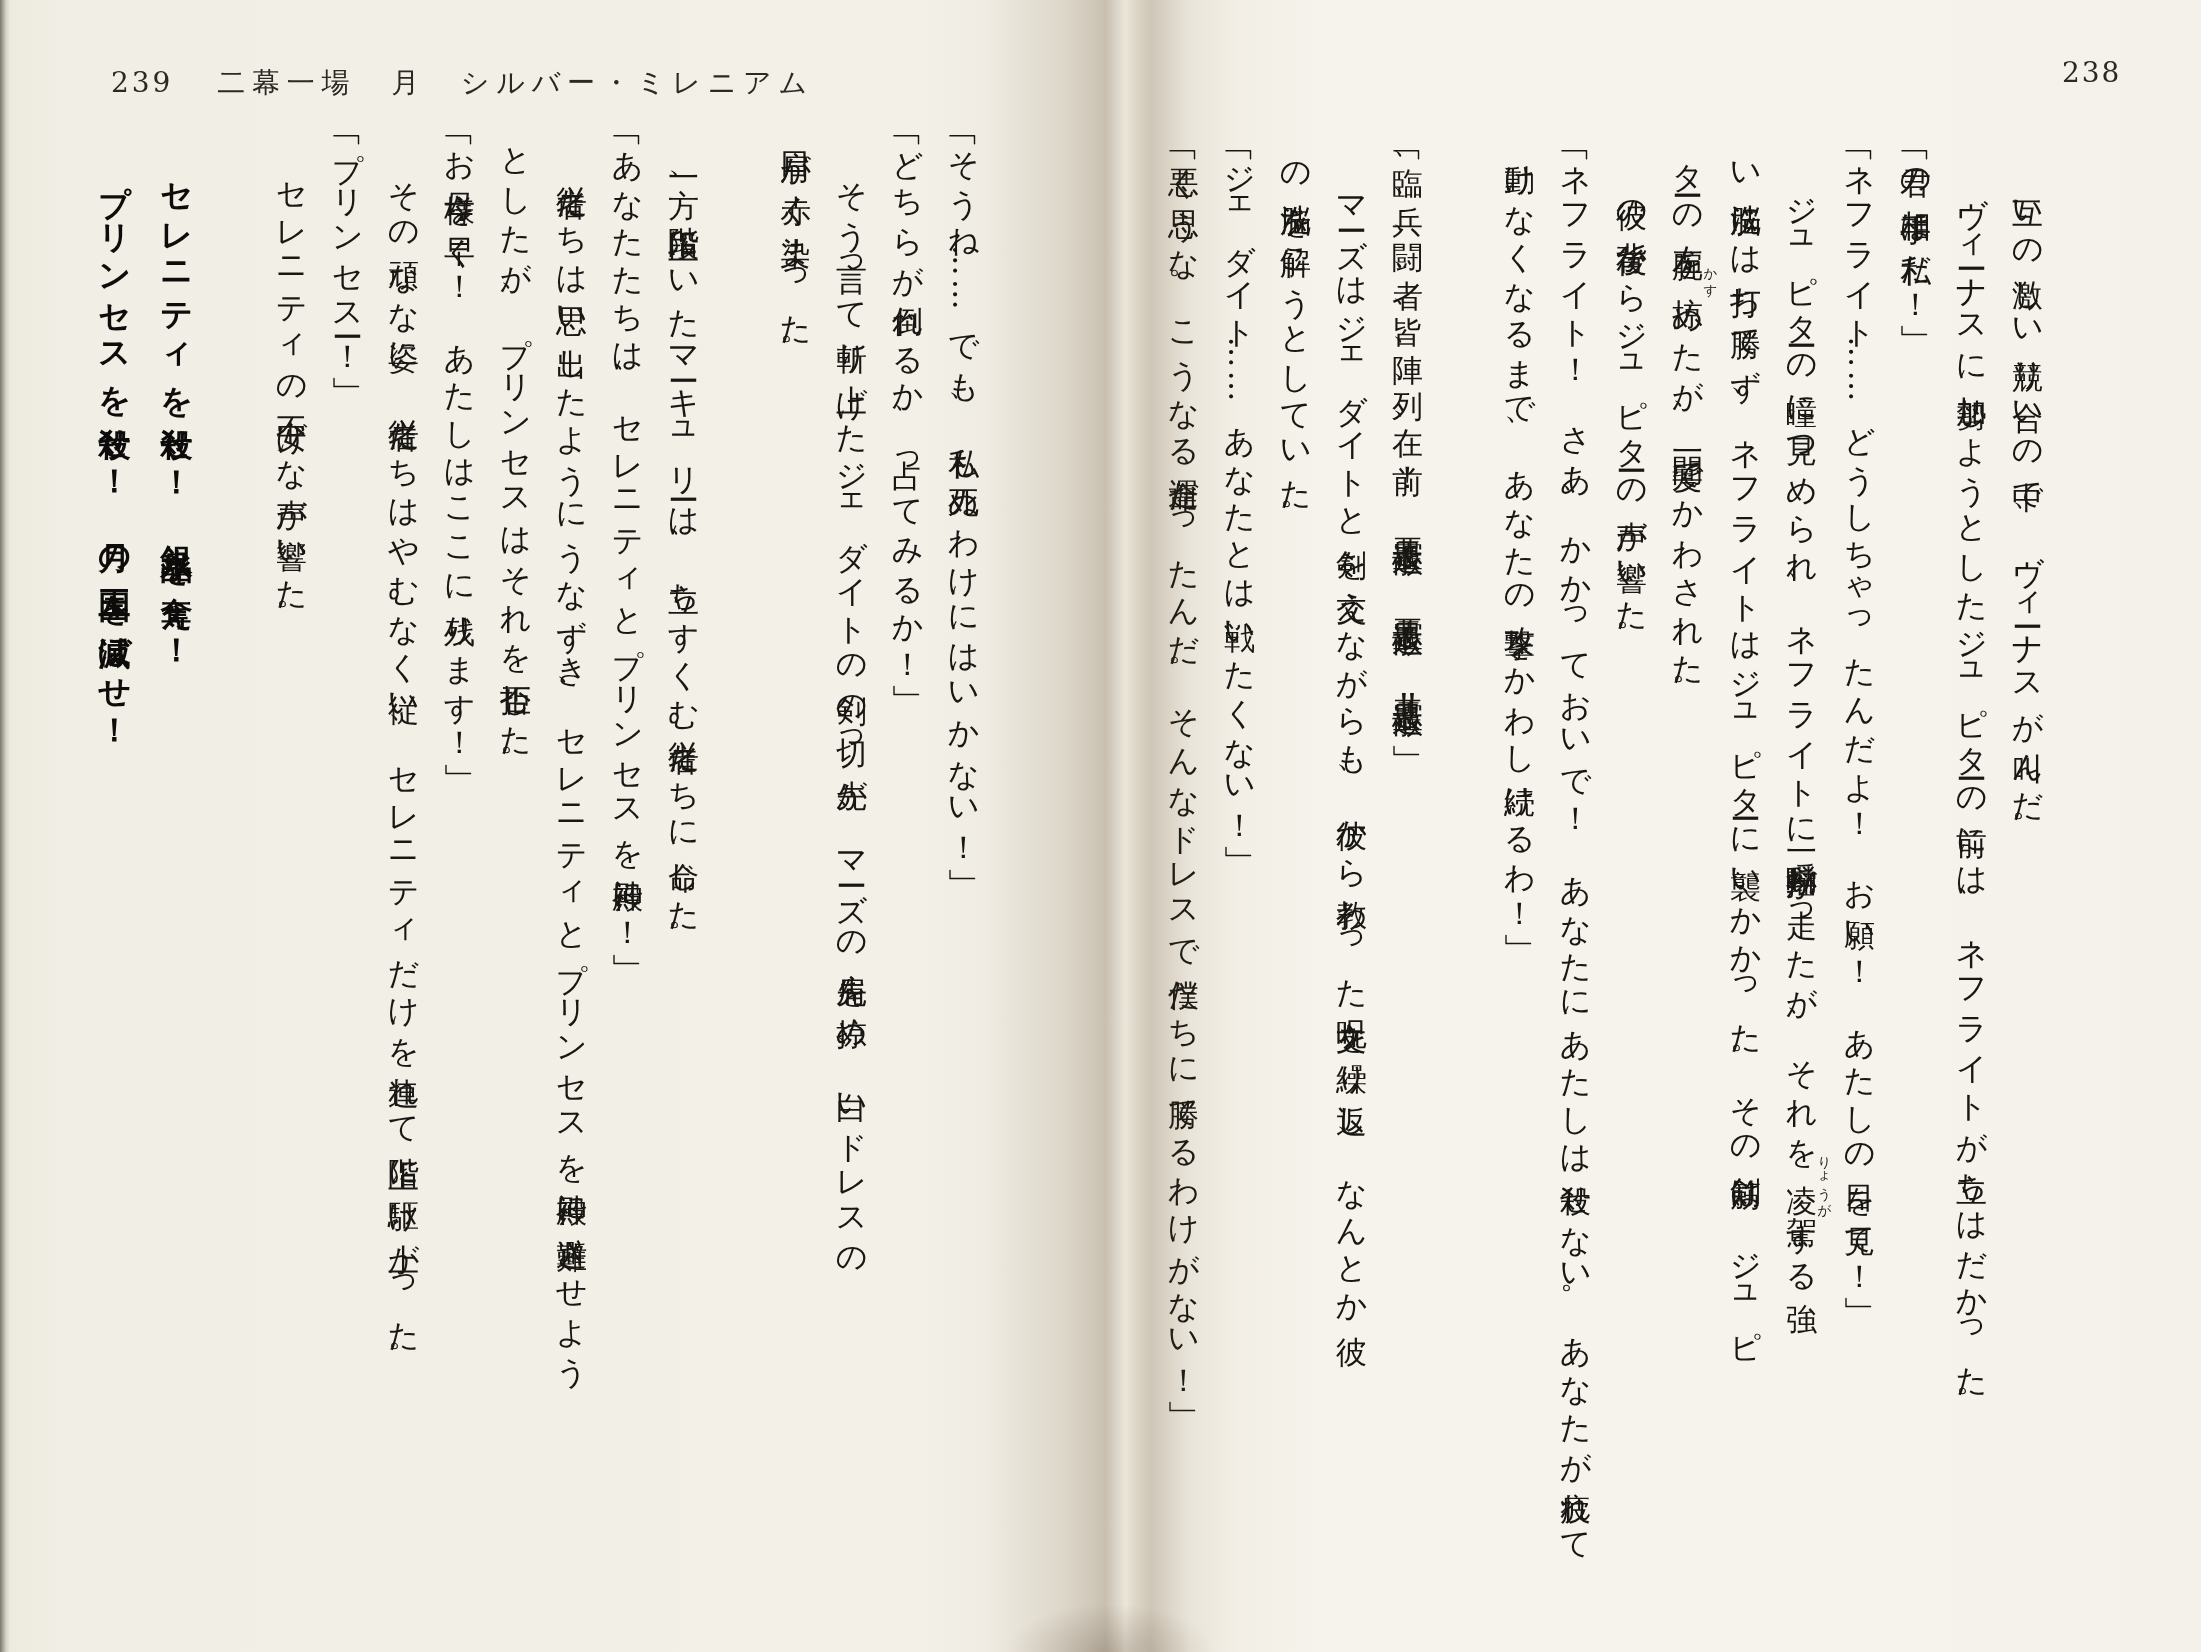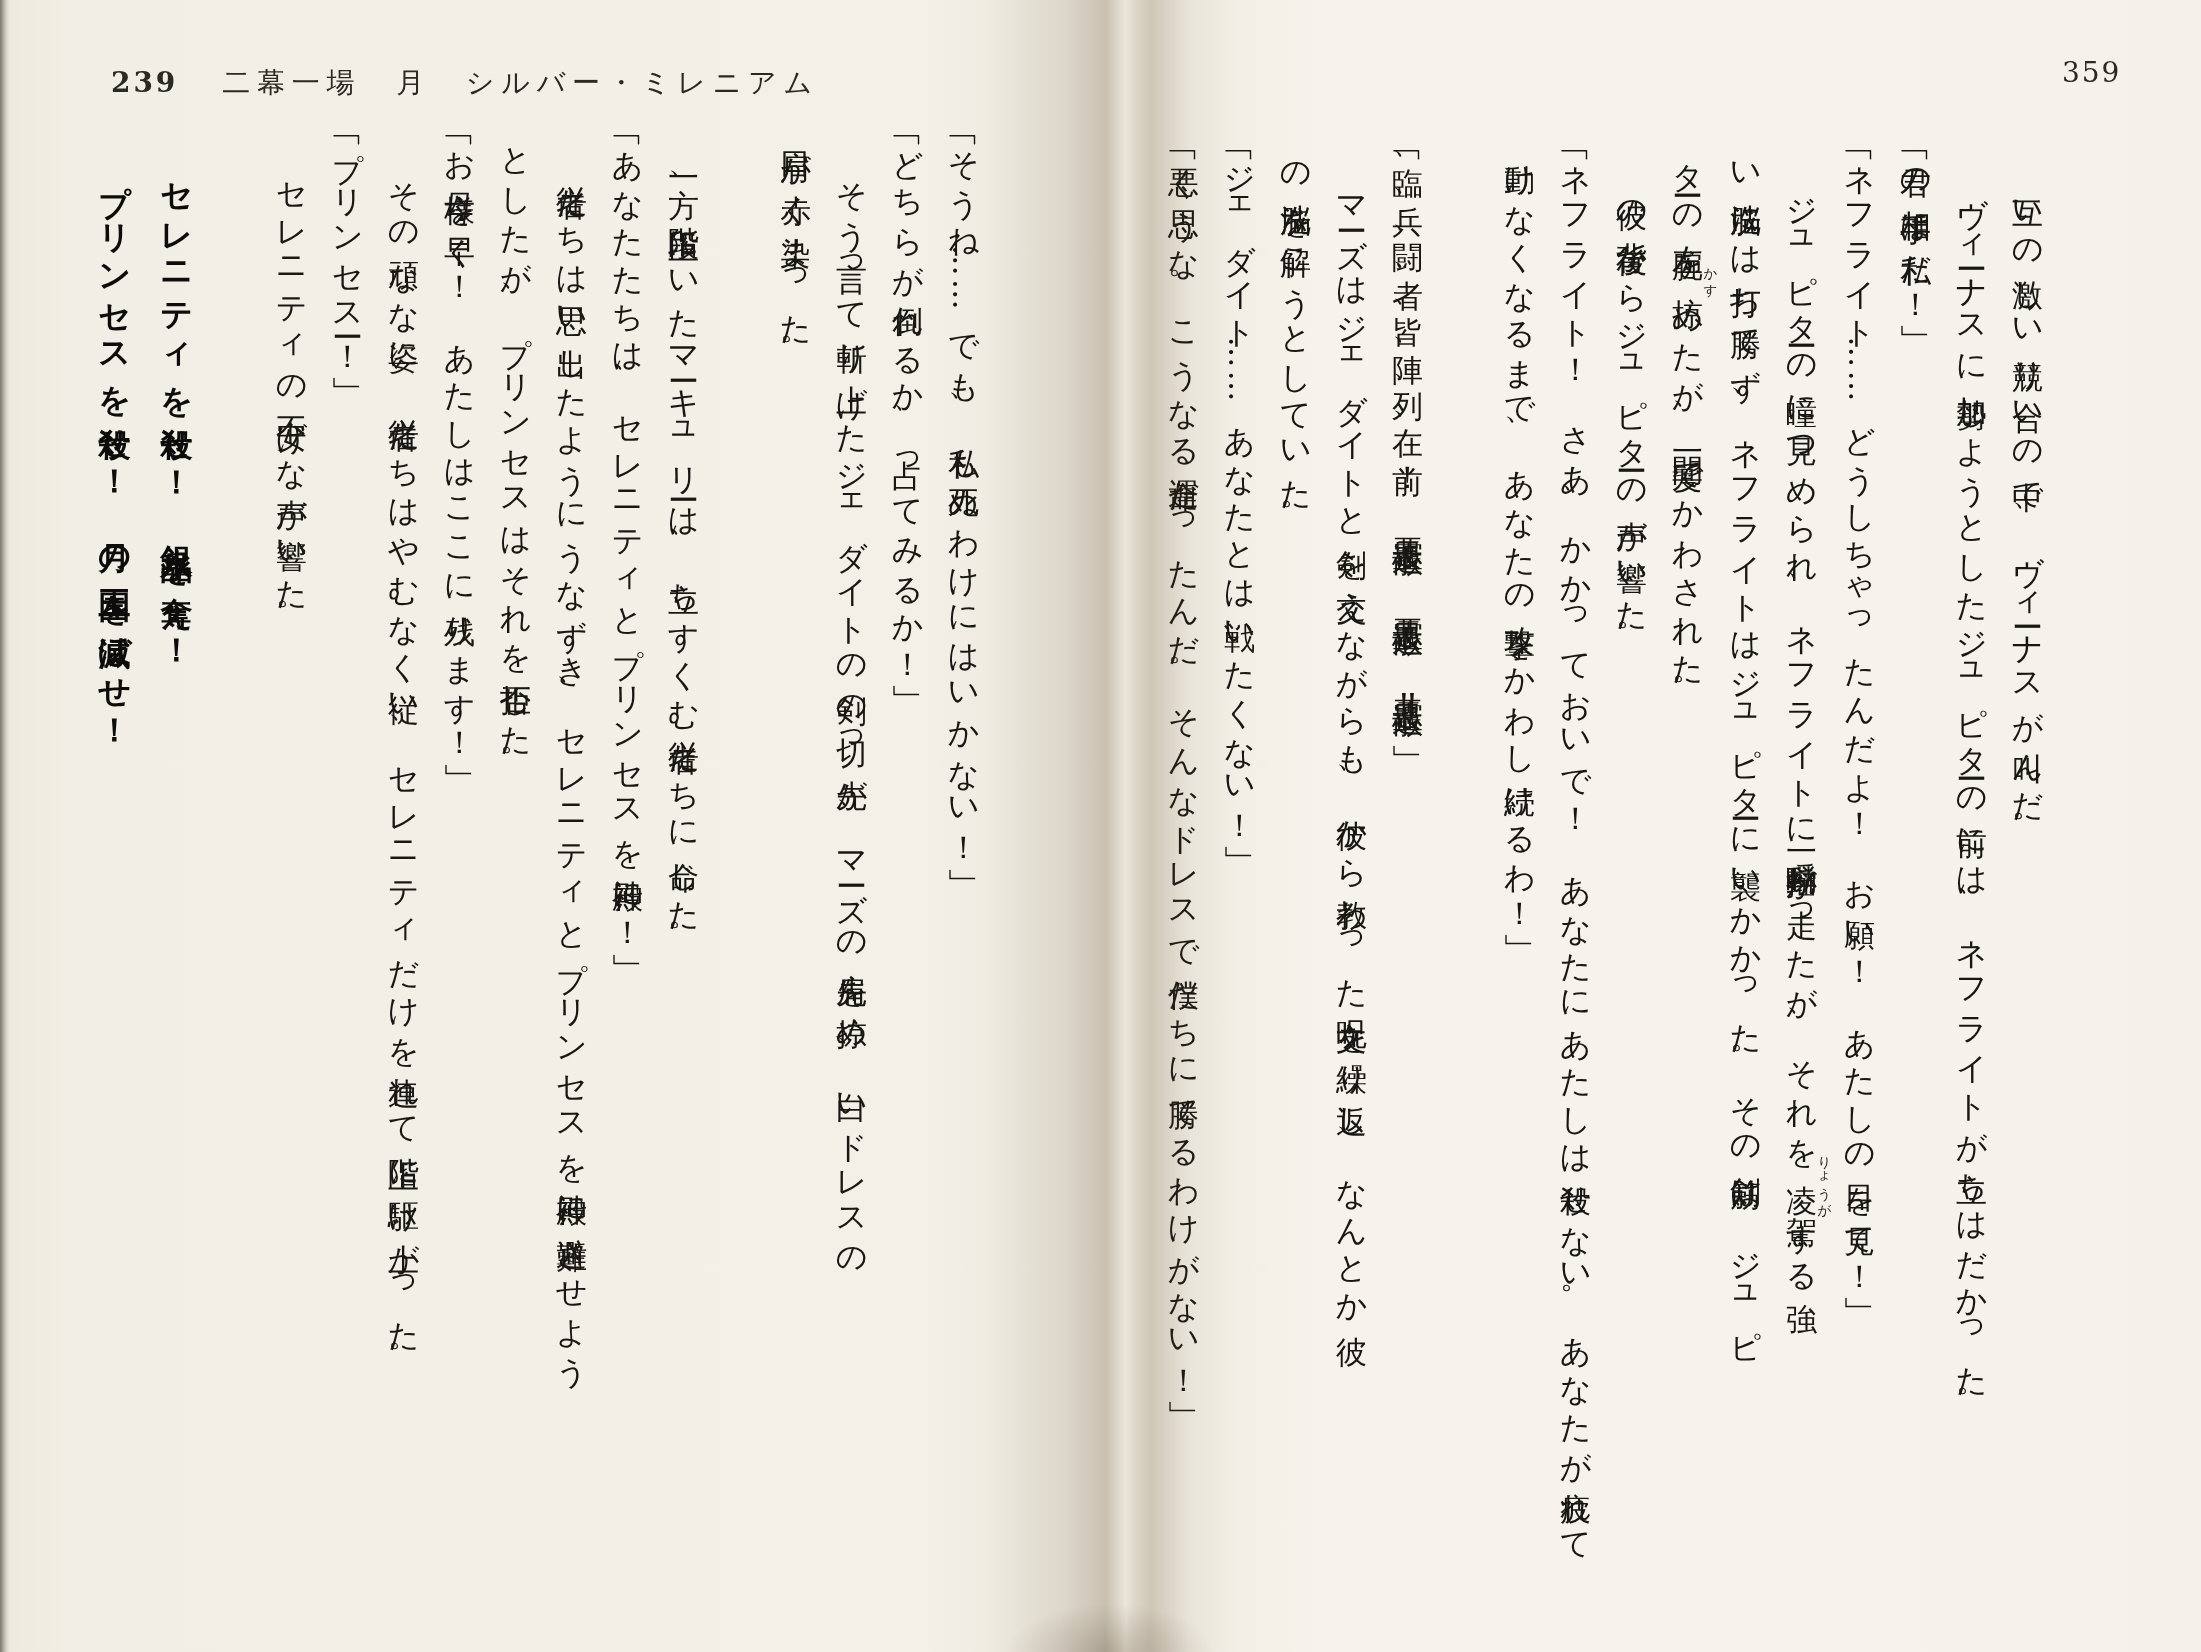--- a/index.html
+++ b/index.html
@@ -35,21 +35,21 @@
     position:absolute;left:1004px;top:1603px;width:212px;height:50px;
     background:radial-gradient(ellipse at 50% 100%,rgba(80,60,40,.25),rgba(80,60,40,0) 70%);
   }
 
   
   .runhead{
     position:absolute;left:111px;top:64px;
     font-size:28px;letter-spacing:6.8px;color:#2b2924;
     white-space:nowrap;
   }
-  .runhead .no{margin-right:44px;letter-spacing:2.9px;font-weight:bold;}
+  .runhead .no{margin-right:44px;letter-spacing:2.9px;}
   
   .pagenum-right{
     position:absolute;left:2062px;top:56px;
     font-size:28px;letter-spacing:1.9px;color:#2b2924;
   }
 
   
   .vtext{
     position:absolute;
     writing-mode:vertical-rl;
@@ -76,21 +76,21 @@
   }
   .vtext-right{ top:141px; right:145px; height:1464px; }
   .vtext-left { top:126px; right:1209px; height:1483px; }
 </style>
 </head>
 <body>
 
 <div class="spread">
 
   <div class="page page-right">
-    <div class="pagenum-right">359</div>
+    <div class="pagenum-right">238</div>
     <div class="vtext vtext-right" id="right-text">
         <p class="indent">互いの激しい競り合いの中で、ヴィーナスが叫んだ。</p>
         <p class="indent">ヴィーナスに加勢しようとしたジュピターの前には、ネフライトが立ちはだかった。</p>
         <p>「君の相手は私だ！」</p>
         <p>「ネフライト……どうしちゃったんだよ！　お願い！　あたしの目を見て！」</p>
         <p class="indent">ジュピターの瞳に見つめられ、ネフライトに一瞬動揺が走ったが、それを<ruby>凌駕<rt>りょうが</rt></ruby>する強</p>
         <p>い洗脳には打ち勝てず、ネフライトはジュピターに襲いかかった。その剣筋は、ジュピ</p>
         <p>ターの左腕を<ruby>掠<rt>かす</rt></ruby>めたが、間一髪でかわされた。</p>
         <p class="indent">彼の背後からジュピターの声が響いた。</p>
         <p>「ネフライト！　さあ、かかっておいで！　あなたにあたしは殺せない。あなたが疲れて</p>

